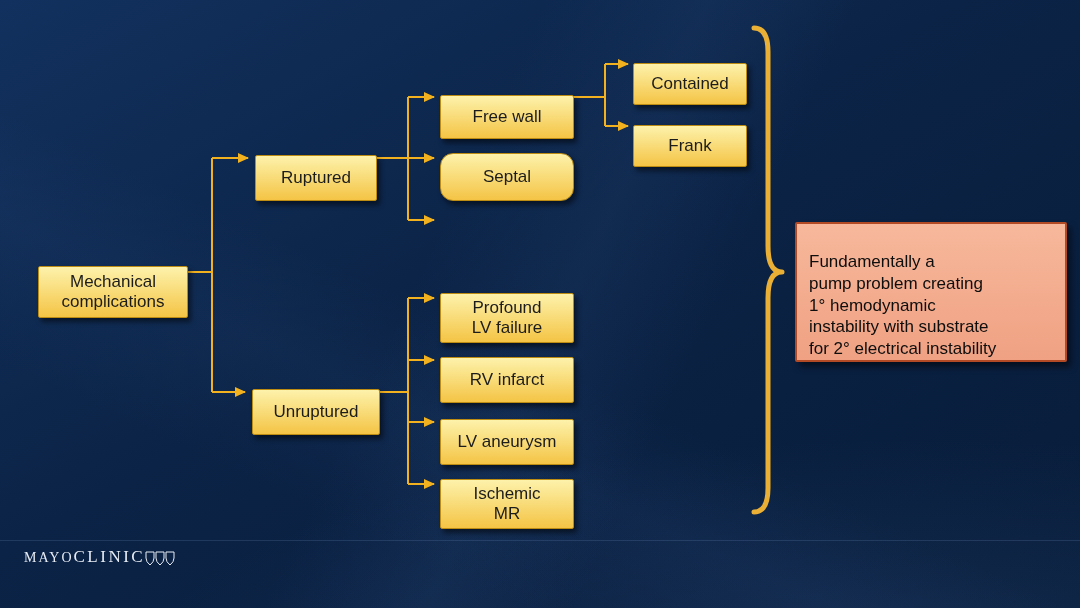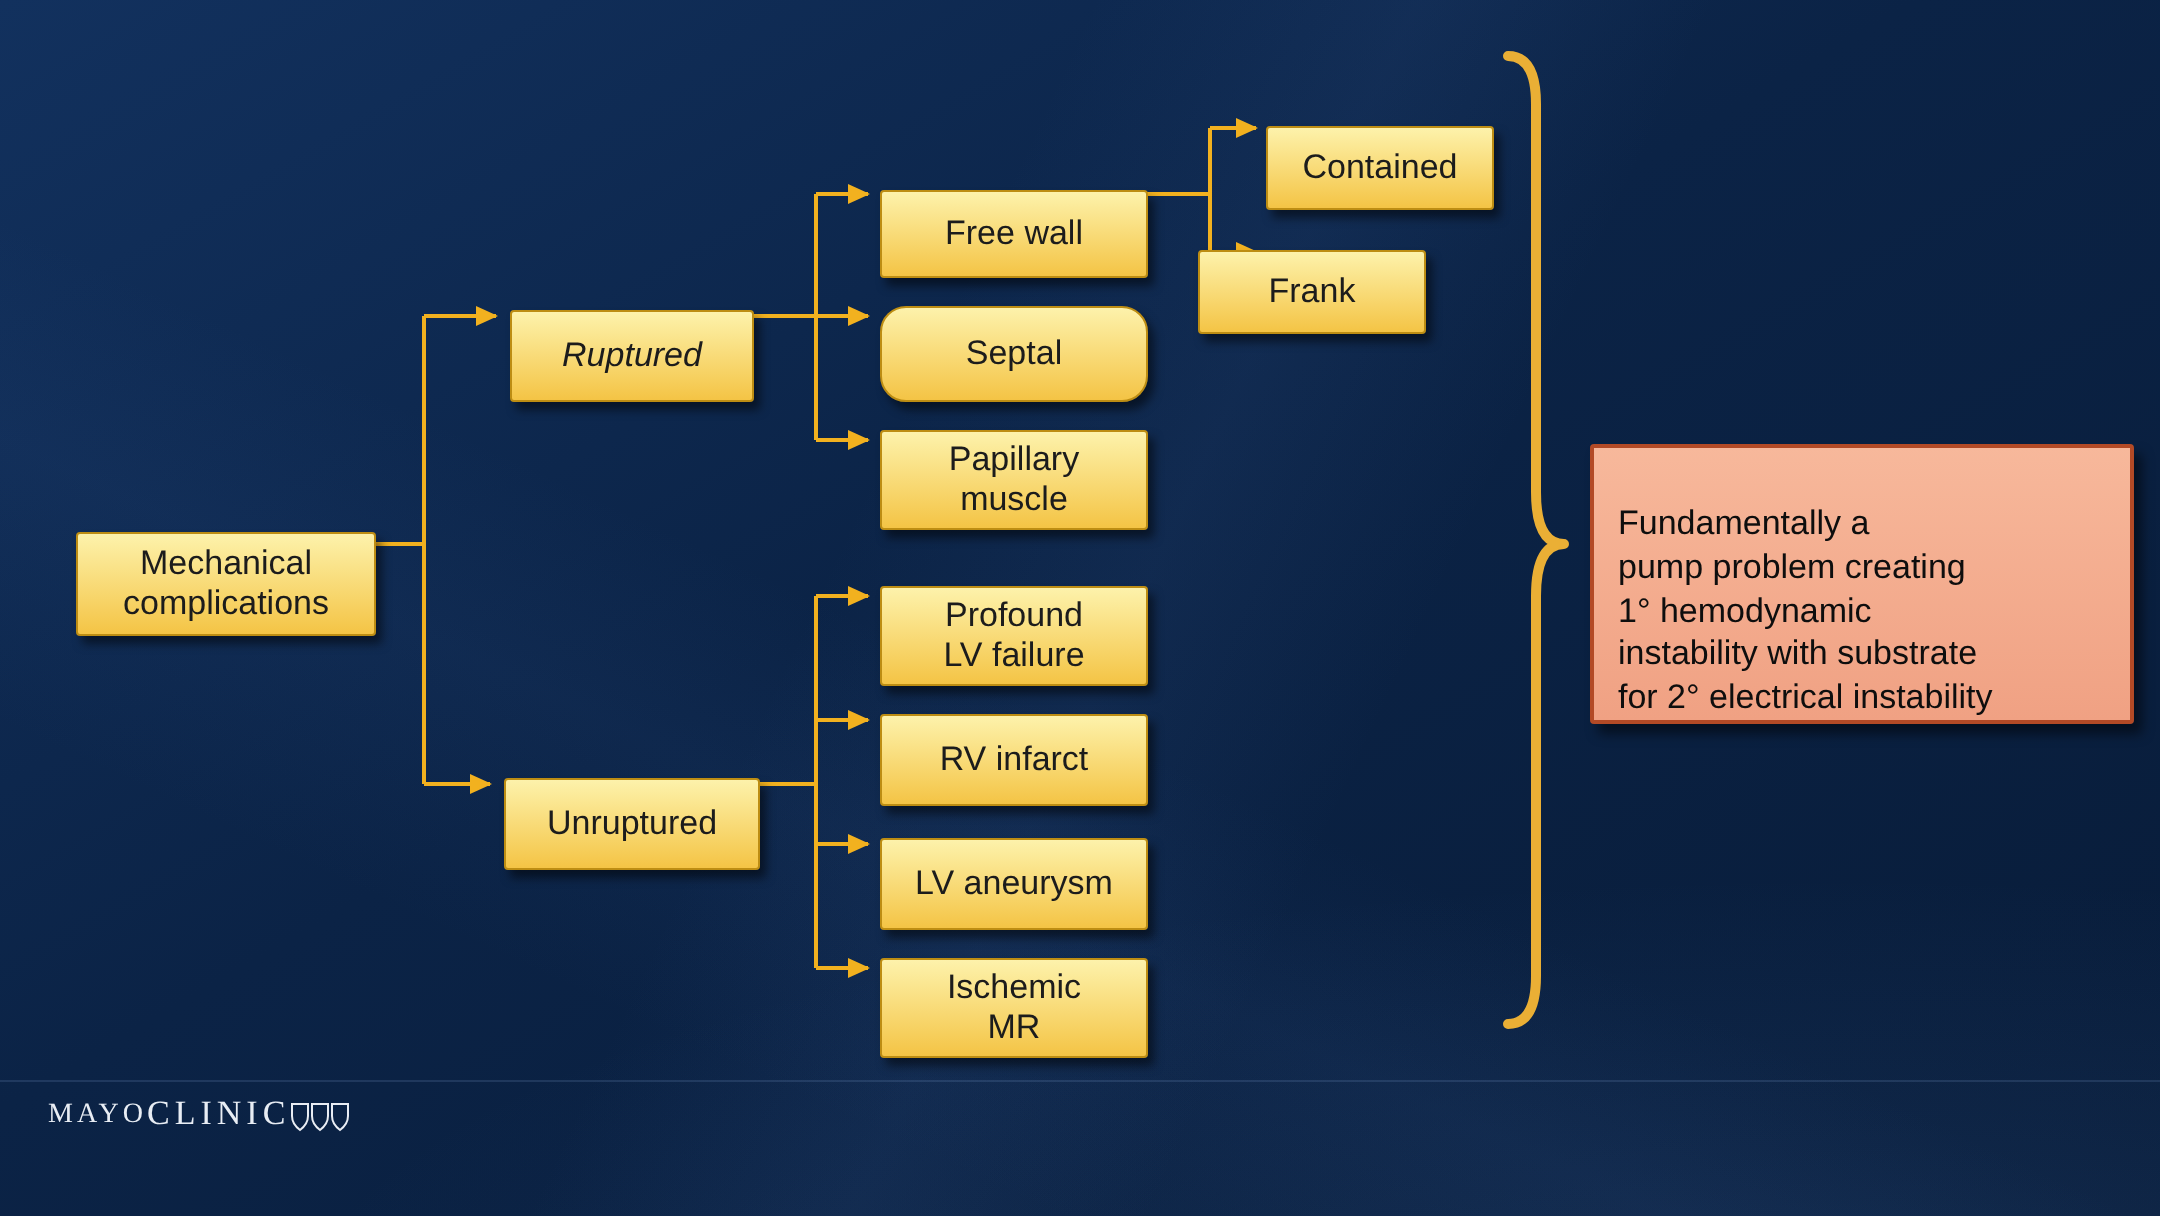--- a/index.html
+++ b/index.html
@@ -107,34 +107,32 @@
         <path d="M408 360 H434" marker-end="url(#arrow)"></path>
         <path d="M408 422 H434" marker-end="url(#arrow)"></path>
         <path d="M408 484 H434" marker-end="url(#arrow)"></path>
       </g>
     </g>
   </svg>
 
   <div class="node" style="left:38px;top:247px;width:148px;height:50px;">Mechanical
 complications</div>
 
-  <div class="node" style="left:255px;top:136px;width:120px;height:44px;font-style:italic;">Ruptured</div>
+  <div class="node" style="left:255px;top:136px;width:120px;height:44px;">Ruptured</div>
 
   <div class="node" style="left:252px;top:370px;width:126px;height:44px;">Unruptured</div>
 
   <div class="node" style="left:440px;top:76px;width:132px;height:42px;">Free wall</div>
 
   <div class="node" style="left:440px;top:134px;width:132px;height:46px;border-radius:13px;">Septal</div>
 
-  <div class="node" style="left:440px;top:196px;width:132px;height:48px;">Papillary
-muscle</div>
 
   <div class="node" style="left:633px;top:44px;width:112px;height:40px;">Contained</div>
 
-  <div class="node" style="left:599px;top:106px;width:112px;height:40px;">Frank</div>
+  <div class="node" style="left:633px;top:106px;width:112px;height:40px;">Frank</div>
 
   <div class="node" style="left:440px;top:274px;width:132px;height:48px;">Profound
 LV failure</div>
 
   <div class="node" style="left:440px;top:338px;width:132px;height:44px;">RV infarct</div>
 
   <div class="node" style="left:440px;top:400px;width:132px;height:44px;">LV aneurysm</div>
 
   <div class="node" style="left:440px;top:460px;width:132px;height:48px;">Ischemic
 MR</div>

